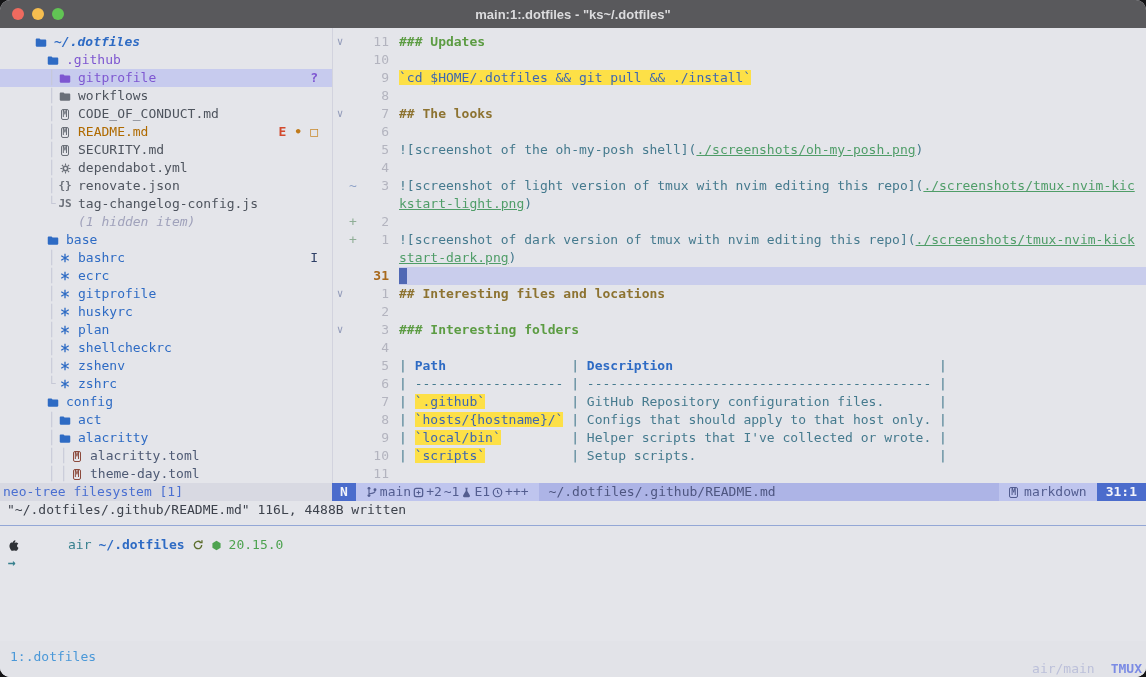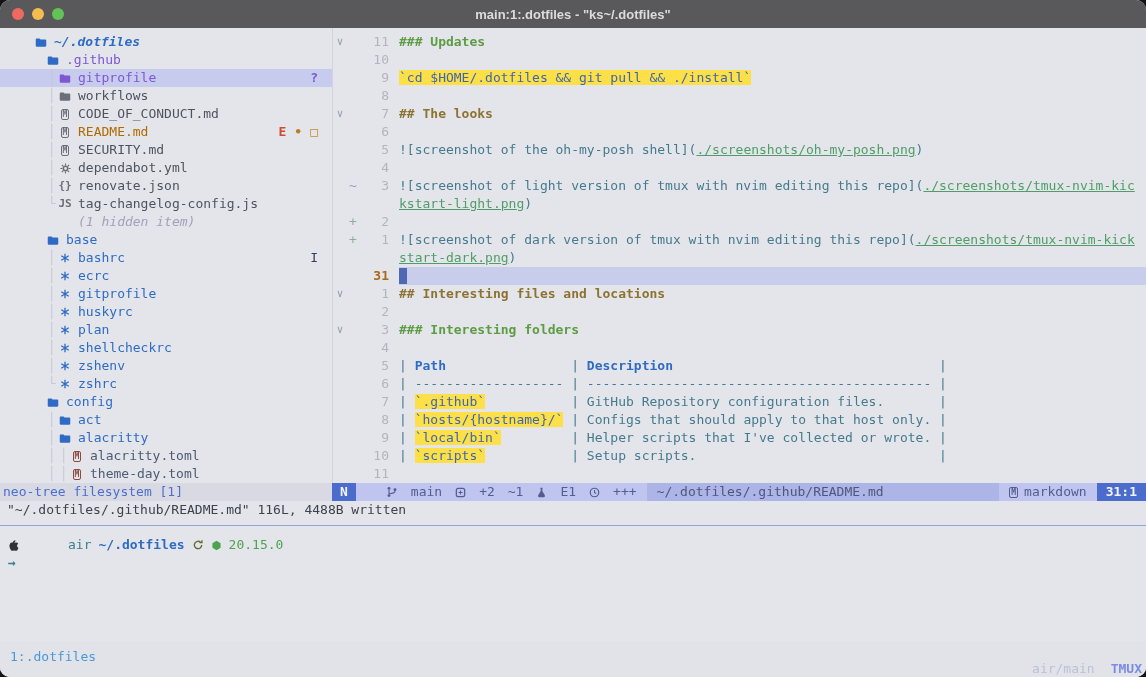--- a/index.html
+++ b/index.html
@@ -58,21 +58,21 @@
   .sg-h2{color:#8d7331;font-weight:bold;}
   .sg-h3{color:#5c9c43;font-weight:bold;}
   .sg-cd{color:#3d66b2;background:#fde047;}
   .sg-th{color:#2e6bc4;font-weight:bold;}
   
   .nt-status{position:absolute;left:0;top:455px;width:332px;height:18px;line-height:18px;background:#d8d9e2;
     color:#4a6fd1;padding-left:3px;box-sizing:border-box;white-space:pre;}
   .statusline{position:absolute;left:332px;top:455px;width:814px;height:18px;display:flex;align-items:stretch;
     background:#bfc5ee;color:#535d90;}
   .sl-mode{background:#4b6ccc;color:#f2f3fa;font-weight:bold;padding:0 8px;line-height:18px;}
-  .sl-left{display:flex;align-items:center;gap:13px;padding:0 10px;line-height:18px;margin-left:20px;}
+  .sl-left{display:flex;align-items:center;gap:2px;padding:0 10px;line-height:18px;}
   .sl-left svg{flex:0 0 auto;}
   .sl-path{flex:1;background:#adb4e6;color:#4e5680;line-height:18px;padding:0 10px;white-space:pre;overflow:hidden;}
   .sl-ft{display:flex;align-items:center;gap:6px;padding:0 10px;line-height:18px;}
   .sl-pos{background:#4b6ccc;color:#f2f3fa;font-weight:bold;padding:0 9px;line-height:18px;}
   
   .cmdline{position:absolute;left:0;top:473px;width:100%;height:18px;line-height:18px;color:#3d424c;
     padding-left:7px;box-sizing:border-box;white-space:pre;}
   
   .pane-divider{position:absolute;left:0;top:497px;width:100%;height:1px;background:#93a7d6;}
   .shell{position:absolute;left:0;top:498px;width:100%;height:115px;}

